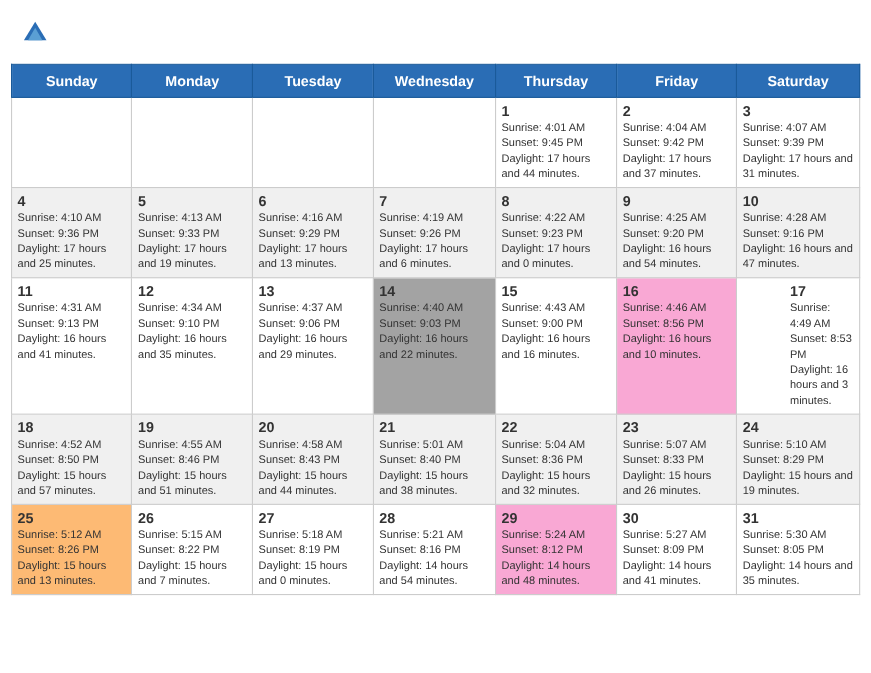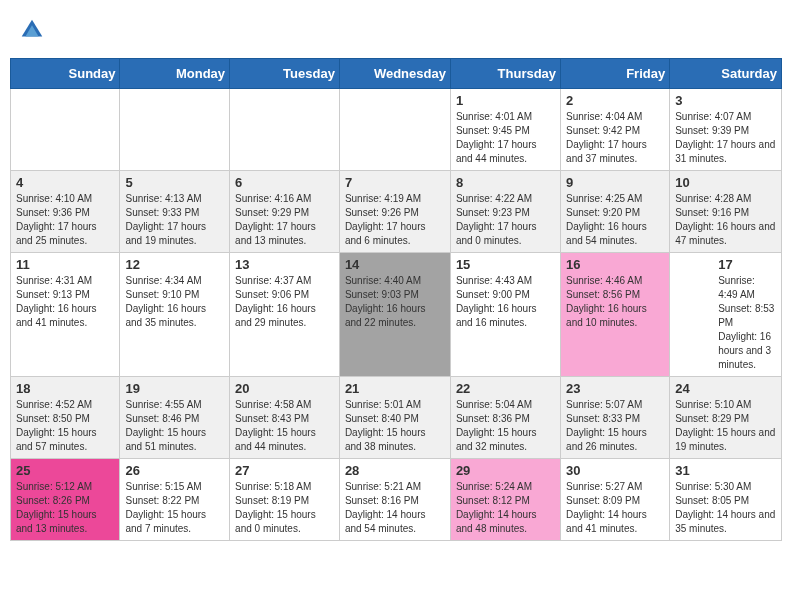--- a/index.html
+++ b/index.html
@@ -55,21 +55,21 @@
     }
     .calendar {
       width: 100%;
       border-collapse: collapse;
       font-size: 11px;
     }
     .calendar th {
       background: #2a6db5;
       color: #fff;
       padding: 7px 4px;
-      text-align: right;
+      text-align: center;
       font-size: 13px;
       font-weight: bold;
       border: 1px solid #1a5a9a;
     }
     .calendar td {
       border: 1px solid #ccc;
       vertical-align: top;
       padding: 4px 5px;
       min-height: 80px;
       height: 80px;
@@ -239,21 +239,21 @@
         <td style="background: rgb(240, 240, 240);">
           <span class="day-number">23</span>
           <div class="day-info">Sunrise: 5:07 AM<br>Sunset: 8:33 PM<br>Daylight: 15 hours and 26 minutes.</div>
         </td>
         <td style="background: rgb(240, 240, 240);">
           <span class="day-number">24</span>
           <div class="day-info">Sunrise: 5:10 AM<br>Sunset: 8:29 PM<br>Daylight: 15 hours and 19 minutes.</div>
         </td>
       </tr>
       <tr>
-        <td style="background: #ec4899; margin-left: 28px;">
+        <td style="background: #fdba74; margin-left: 28px;">
           <span class="day-number">25</span>
           <div class="day-info">Sunrise: 5:12 AM<br>Sunset: 8:26 PM<br>Daylight: 15 hours and 13 minutes.</div>
         </td>
         <td style="background: rgb(255, 255, 255);">
           <span class="day-number">26</span>
           <div class="day-info">Sunrise: 5:15 AM<br>Sunset: 8:22 PM<br>Daylight: 15 hours and 7 minutes.</div>
         </td>
         <td style="background: rgb(255, 255, 255); margin-top: 48px;">
           <span class="day-number">27</span>
           <div class="day-info">Sunrise: 5:18 AM<br>Sunset: 8:19 PM<br>Daylight: 15 hours and 0 minutes.</div>

